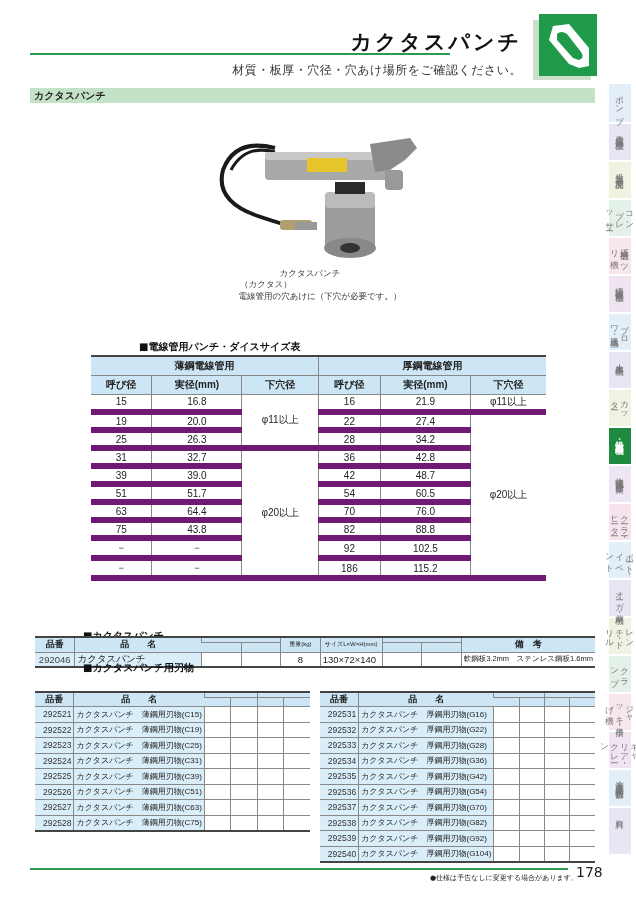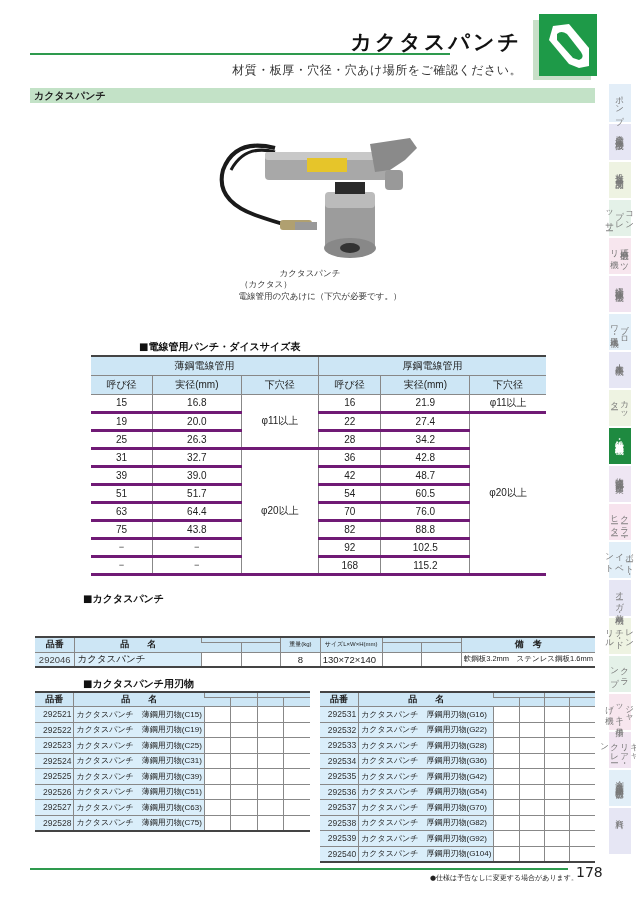--- a/index.html
+++ b/index.html
@@ -28,22 +28,22 @@
   .product { position: absolute; left: 195px; top: 130px; width: 230px; height: 135px; }
   .cap1 { position: absolute; left: 240px; top: 268px; width: 140px; text-align: center; font-size: 8.5px; color: #333; }
   .cap2 { position: absolute; left: 240px; top: 279px; width: 140px; text-align: left; font-size: 8.5px; color: #333; }
   .cap3 { position: absolute; left: 200px; top: 291px; width: 240px; text-align: center; font-size: 8.5px; color: #333; }
 
   .tbl-title { position: absolute; font-size: 10px; font-weight: bold; color: #111; margin-left: 48px; }
 
   table { border-collapse: collapse; position: absolute; font-family: "Liberation Sans", sans-serif; }
   
   .size-tbl { left: 91px; top: 355px; width: 455px; border-top: 2px solid #444; border-bottom: 2px solid #444; }
-  .size-tbl th { background: #cde6f5; font-size: 10px; font-weight: normal; height: 19px; border-bottom: 1px solid #888; border-left: 1px solid #888; }
-  .size-tbl td { font-size: 10px; text-align: center; height: 18px; border-bottom: 3px solid #701a75; border-left: 1px solid #888; }
+  .size-tbl th { background: #cde6f5; font-size: 10px; font-weight: bold; height: 19px; border-bottom: 1px solid #888; border-left: 1px solid #888; }
+  .size-tbl td { font-size: 10px; text-align: center; height: 18px; border-bottom: 6px solid #701a75; border-left: 1px solid #888; }
   .size-tbl tr > *:first-child { border-left: none; }
 
   
   .punch-tbl { left: 35px; top: 636px; width: 560px; border-top: 2px solid #444; border-bottom: 2px solid #444; }
   .punch-tbl th { background: #cde6f5; font-size: 9px; font-weight: bold; height: 10px; border-left: 1px solid #888; border-bottom: 1px solid #888; padding: 0; }
   .punch-tbl th.small { font-size: 6px; line-height: 7px; font-weight: normal; }
   .punch-tbl td { font-size: 9.5px; height: 14px; border-left: 1px solid #888; padding: 0 2px; }
   .punch-tbl tr > *:first-child { border-left: none; }
   .punch-tbl td.hl { background: #daeefa; }
 
@@ -240,27 +240,27 @@
       </tr>
       <tr>
         <td>－</td>
         <td>－</td>
         <td>92</td>
         <td>102.5</td>
       </tr>
       <tr>
         <td>－</td>
         <td>－</td>
-        <td>168</td>
+        <td>186</td>
         <td>115.2</td>
       </tr>
     </tbody>
 </table>
 
-<div class="tbl-title" style="left:35px; top:592px;">■カクタスパンチ</div>
+<div class="tbl-title" style="left:35px; top:629px;">■カクタスパンチ</div>
 <table class="punch-tbl">
   <colgroup>
     <col style="width:40px">
       <col style="width:128px">
       <col style="width:40px">
       <col style="width:40px">
     <col style="width:40px">
       <col style="width:62px">
       <col style="width:40px">
       <col style="width:40px">
@@ -291,21 +291,21 @@
         <td></td>
       <td style="text-align:center">8</td>
       <td style="text-align:left">130×72×140</td>
       <td></td>
         <td></td>
       <td style="font-size:7.5px;white-space:nowrap">軟鋼板3.2mm　ステンレス鋼板1.6mm</td>
     </tr>
   </tbody>
 </table>
 
-<div class="tbl-title" style="left:35px; top:677px;">■カクタスパンチ用刃物</div>
+<div class="tbl-title" style="left:35px; top:661px;">■カクタスパンチ用刃物</div>
 <table class="blade-tbl" id="blade-left" style="left:35px;">
     <colgroup>
       <col style="width:40px">
       <col style="width:115px">
       <col style="width:30px">
       <col style="width:30px">
       <col style="width:30px">
       <col style="width:30px">
     </colgroup>
     <thead>

